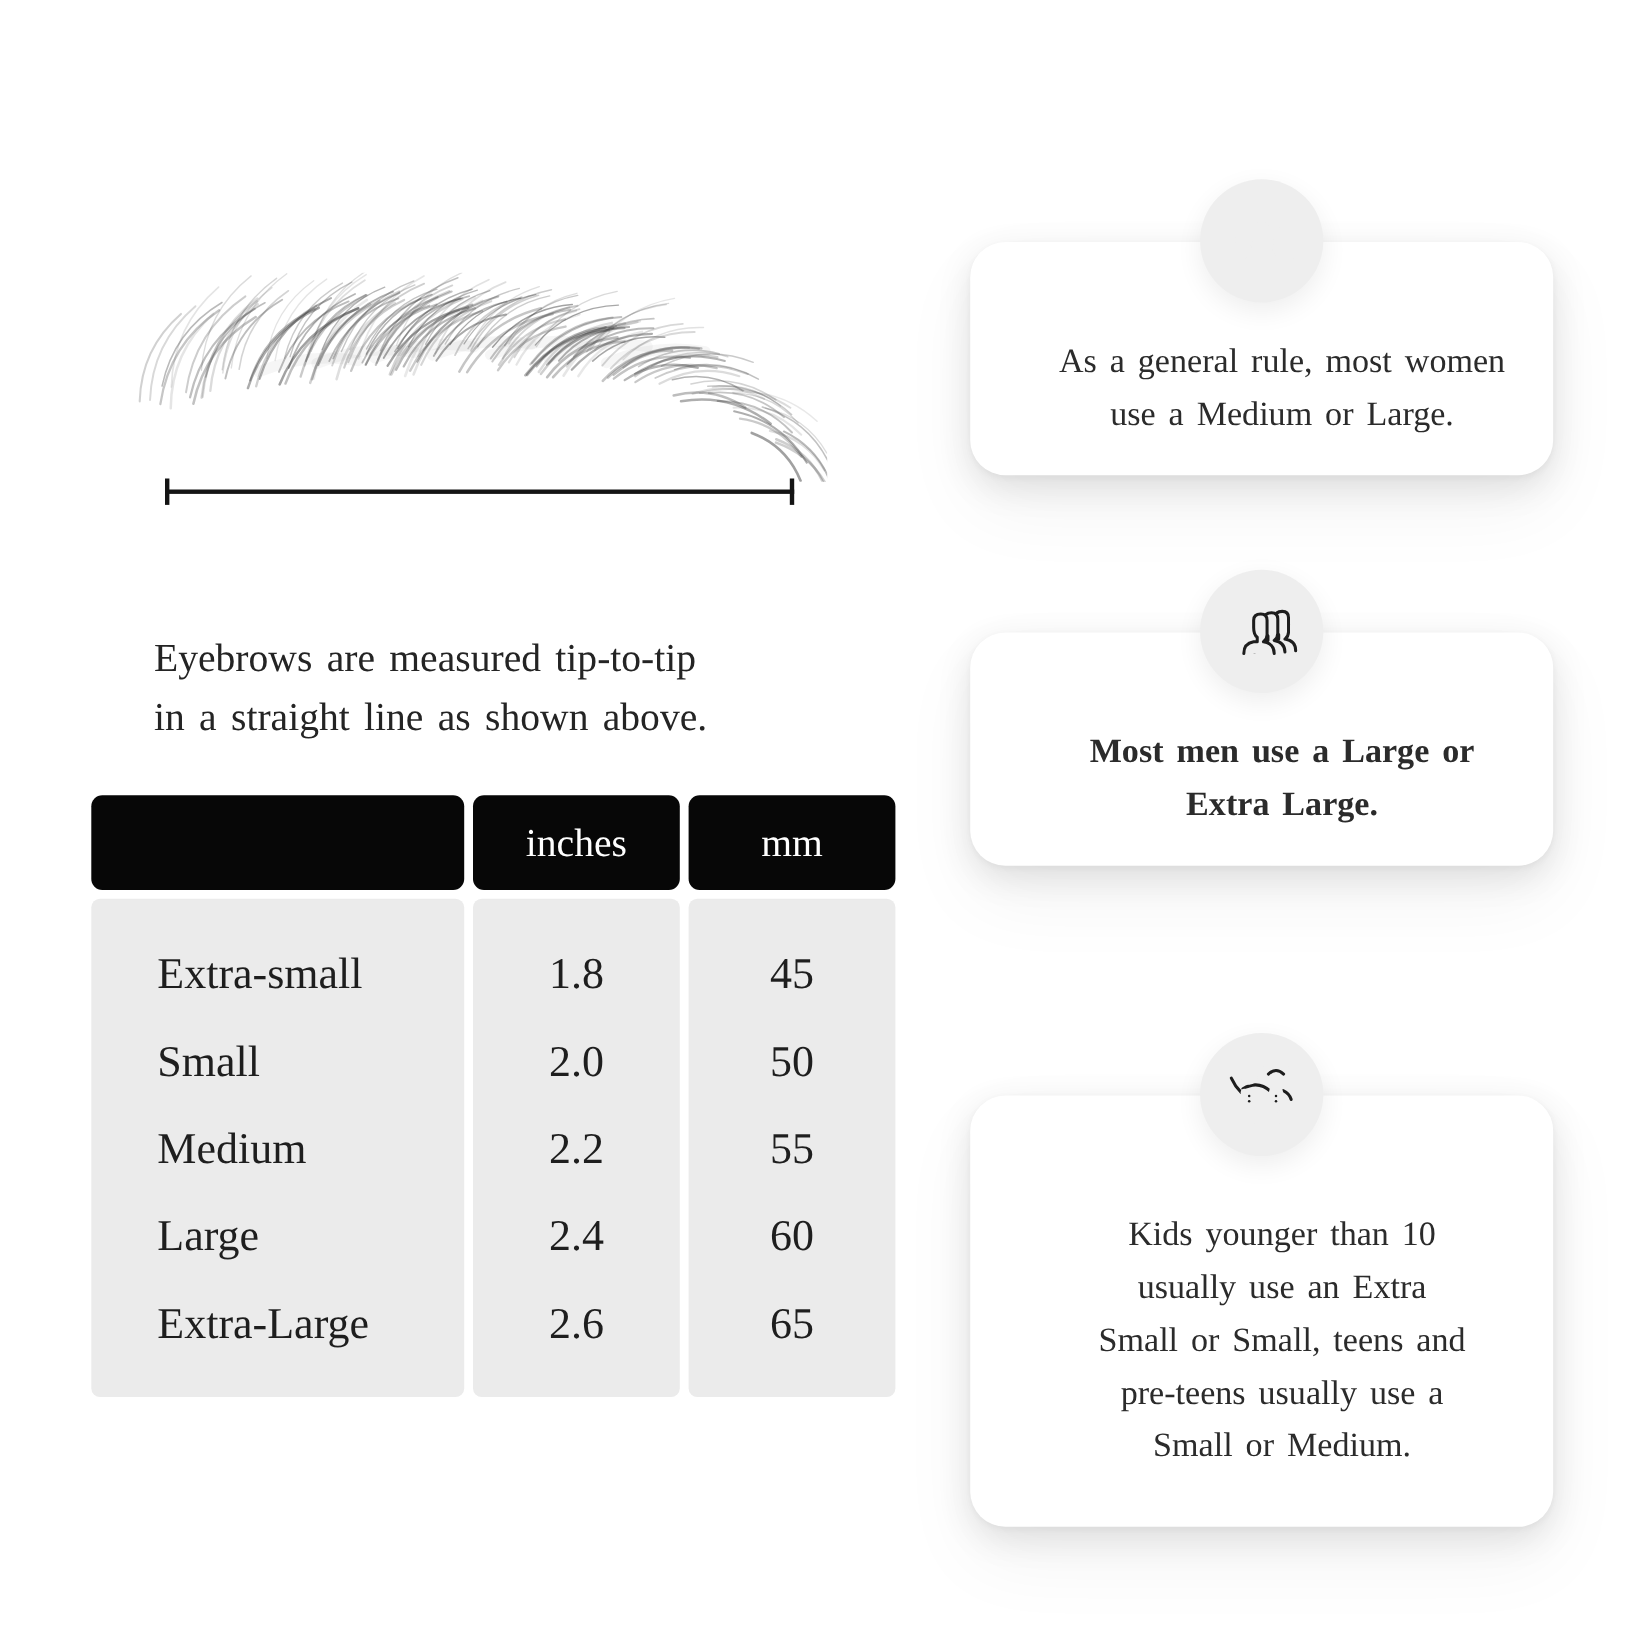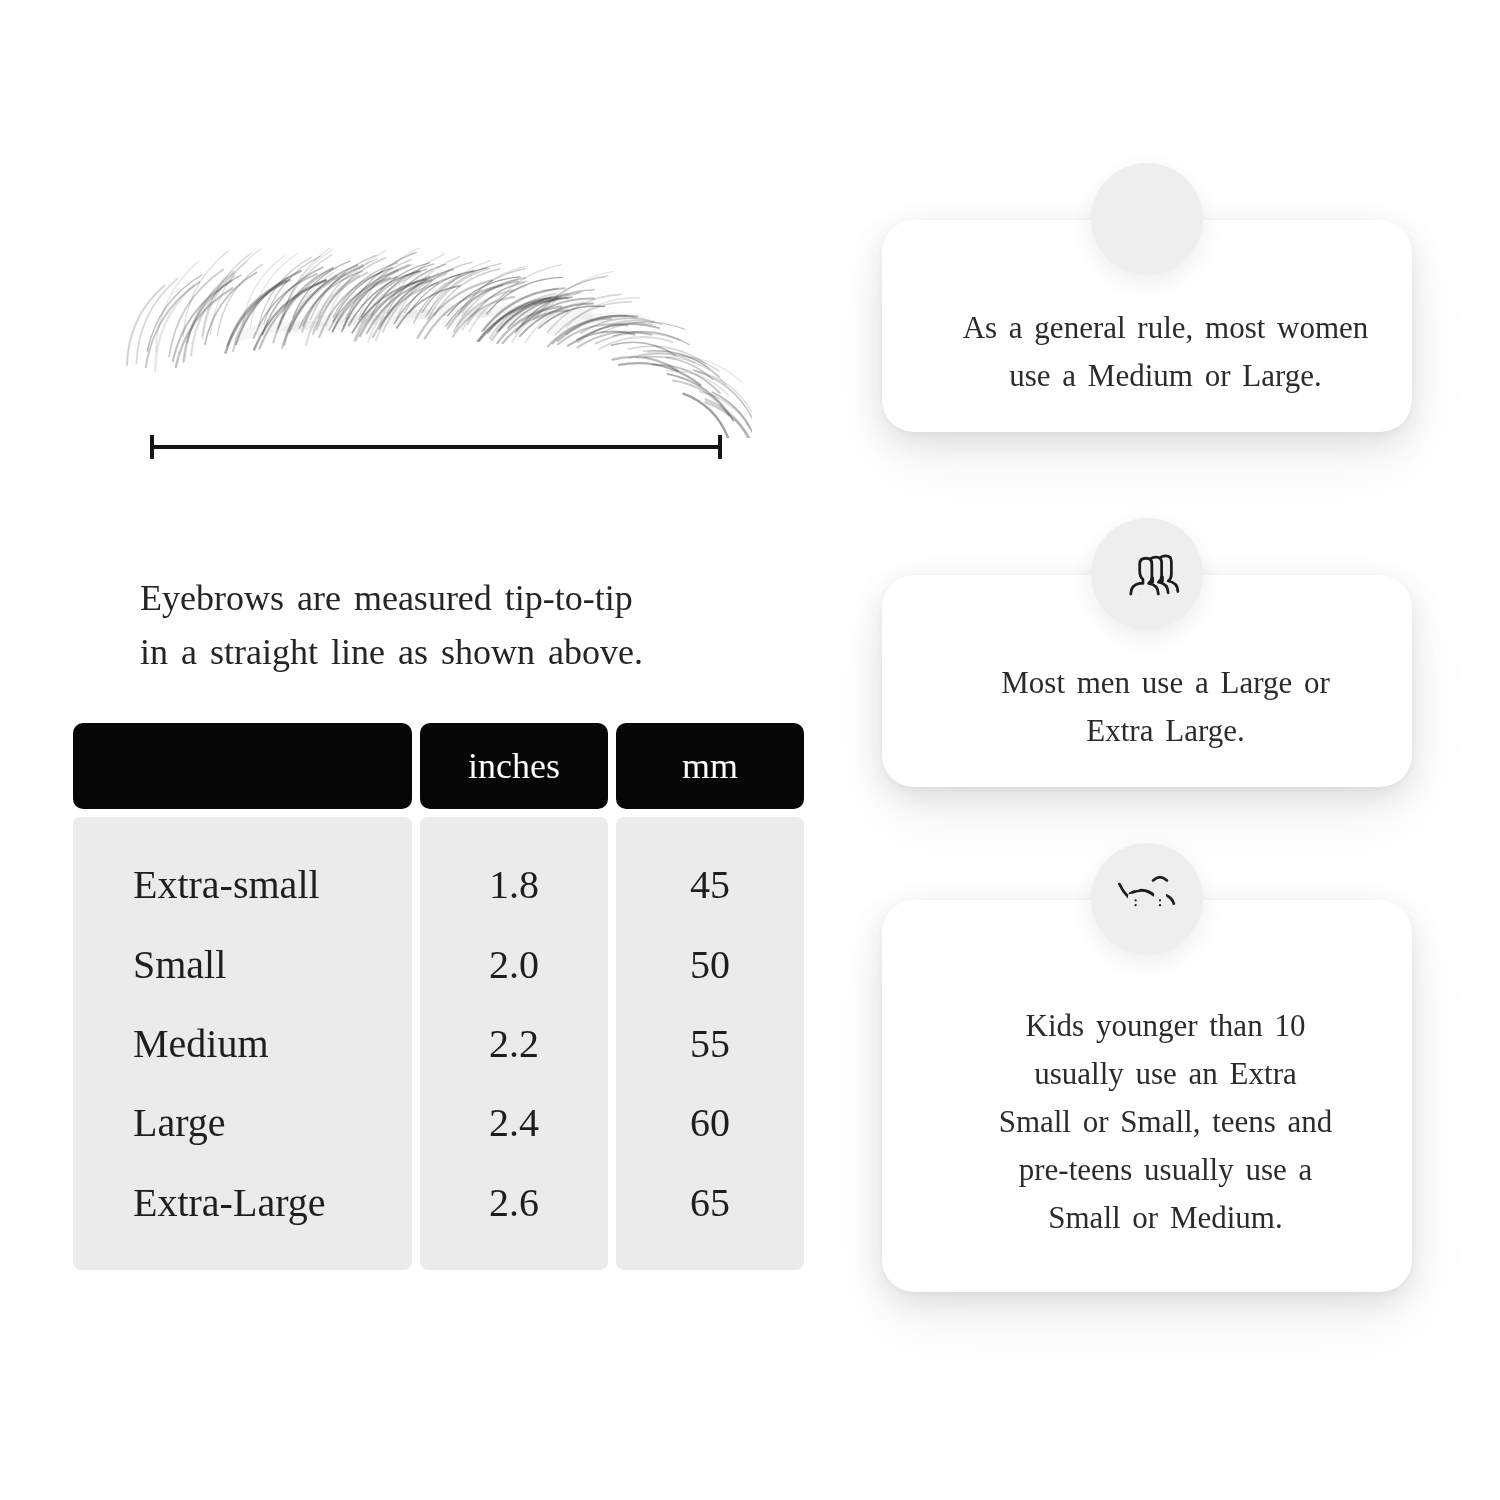--- a/index.html
+++ b/index.html
@@ -19,21 +19,21 @@
     content:"";position:absolute;top:-10px;width:4px;height:24px;
     background:var(--line,#141414);
   }
   .measure-line::before{left:0;}
   .measure-line::after{right:0;}
   .figure-caption{
     position:absolute;left:140px;top:571px;width:660px;
     font-size:36px;line-height:1.5;word-spacing:4px;color:#242424;
   }
   
-  .size-table{position:absolute;left:73px;top:723px;width:731px;}
+  .size-table{position:absolute;left:83px;top:723px;width:731px;}
   .thead{display:grid;grid-template-columns:339px 188px 188px;column-gap:8px;}
   .th{
     height:86px;background:var(--header-bg,#070707);border-radius:10px;
     color:var(--header-text,#fff);font-size:36px;
     display:flex;align-items:center;justify-content:center;
   }
   .tbody{display:grid;grid-template-columns:339px 188px 188px;column-gap:8px;margin-top:8px;}
   .tcol{background:var(--body-bg,#ebebeb);border-radius:8px;height:453px;
     display:flex;flex-direction:column;justify-content:space-between;
     padding:28px 0;box-sizing:border-box;}
@@ -42,22 +42,22 @@
   .tcol-labels .cell{justify-content:flex-start;padding-left:60px;}
   
   .card{
     position:absolute;left:882px;width:530px;background:var(--card-bg,#fff);
     border-radius:32px;
     box-shadow:0 10px 32px rgba(0,0,0,.10),0 30px 70px rgba(0,0,0,.05),0 2px 6px rgba(0,0,0,.04);
     display:flex;flex-direction:column;align-items:center;justify-content:center;
     box-sizing:border-box;padding:70px 20px 18px 20px;
   }
   .card-1{top:220px;height:212px;}
-  .card-2{top:575px;height:212px;}
-  .card-3{top:900px;height:392px;}
+  .card-2{top:575px;height:212px;font-weight:bold;}
+  .card-3{top:996px;height:392px;}
   .badge{
     position:absolute;top:-57px;left:50%;transform:translateX(-50%);
     width:112px;height:112px;border-radius:50%;
     background:var(--circle-bg,#eee);
     box-shadow:0 8px 24px rgba(0,0,0,.07);
     display:flex;align-items:center;justify-content:center;
   }
   .badge svg{width:78px;height:65px;}
   .card-text{text-align:center;font-size:31px;line-height:1.55;word-spacing:4px;color:#2b2b2b;margin-left:37px;}
   .icon-stroke{fill:none;stroke:var(--icon-stroke,#1d1d1d);stroke-width:3.4;

